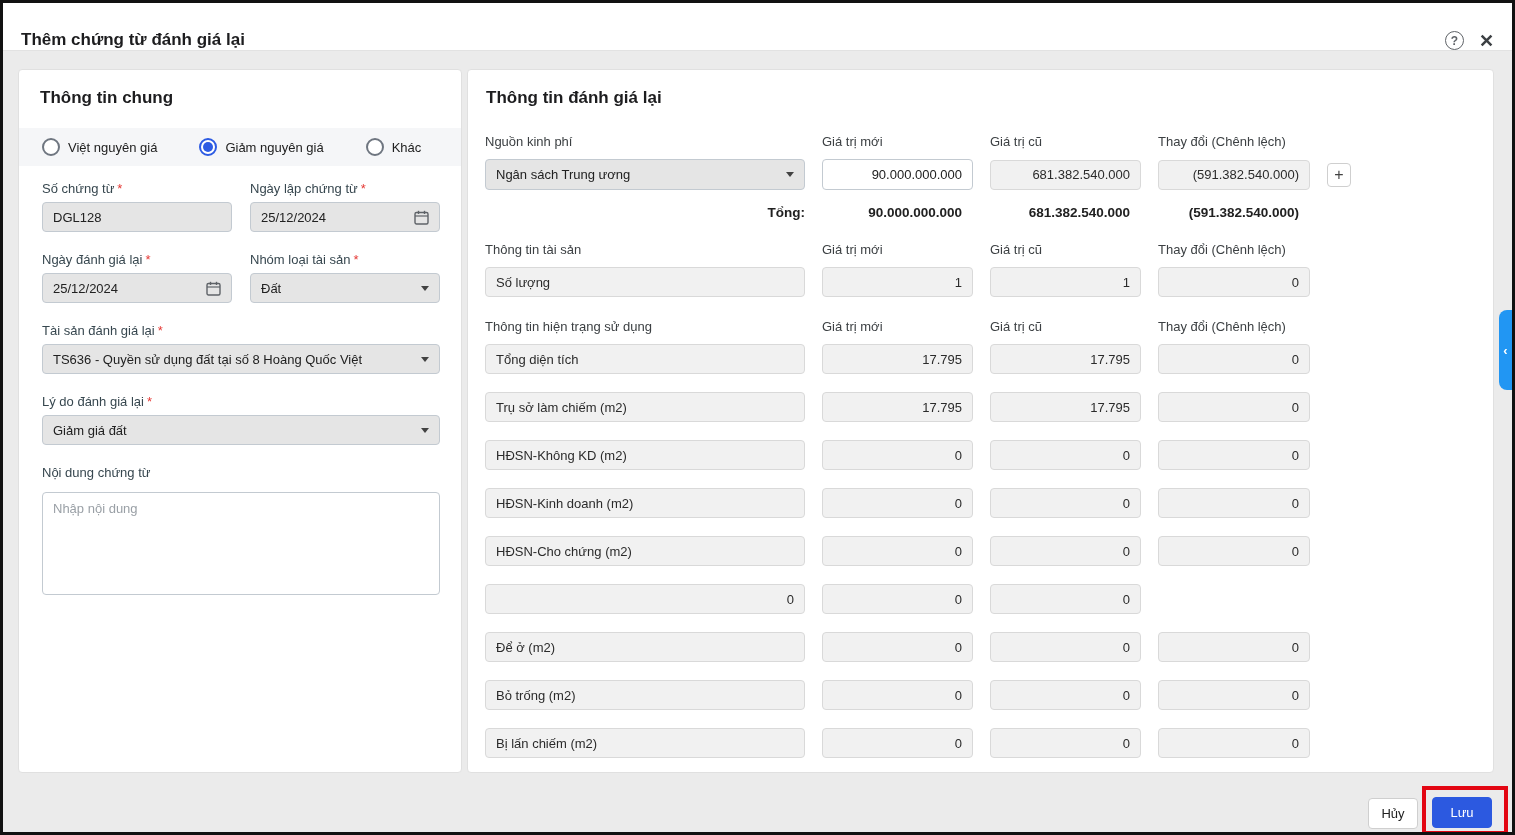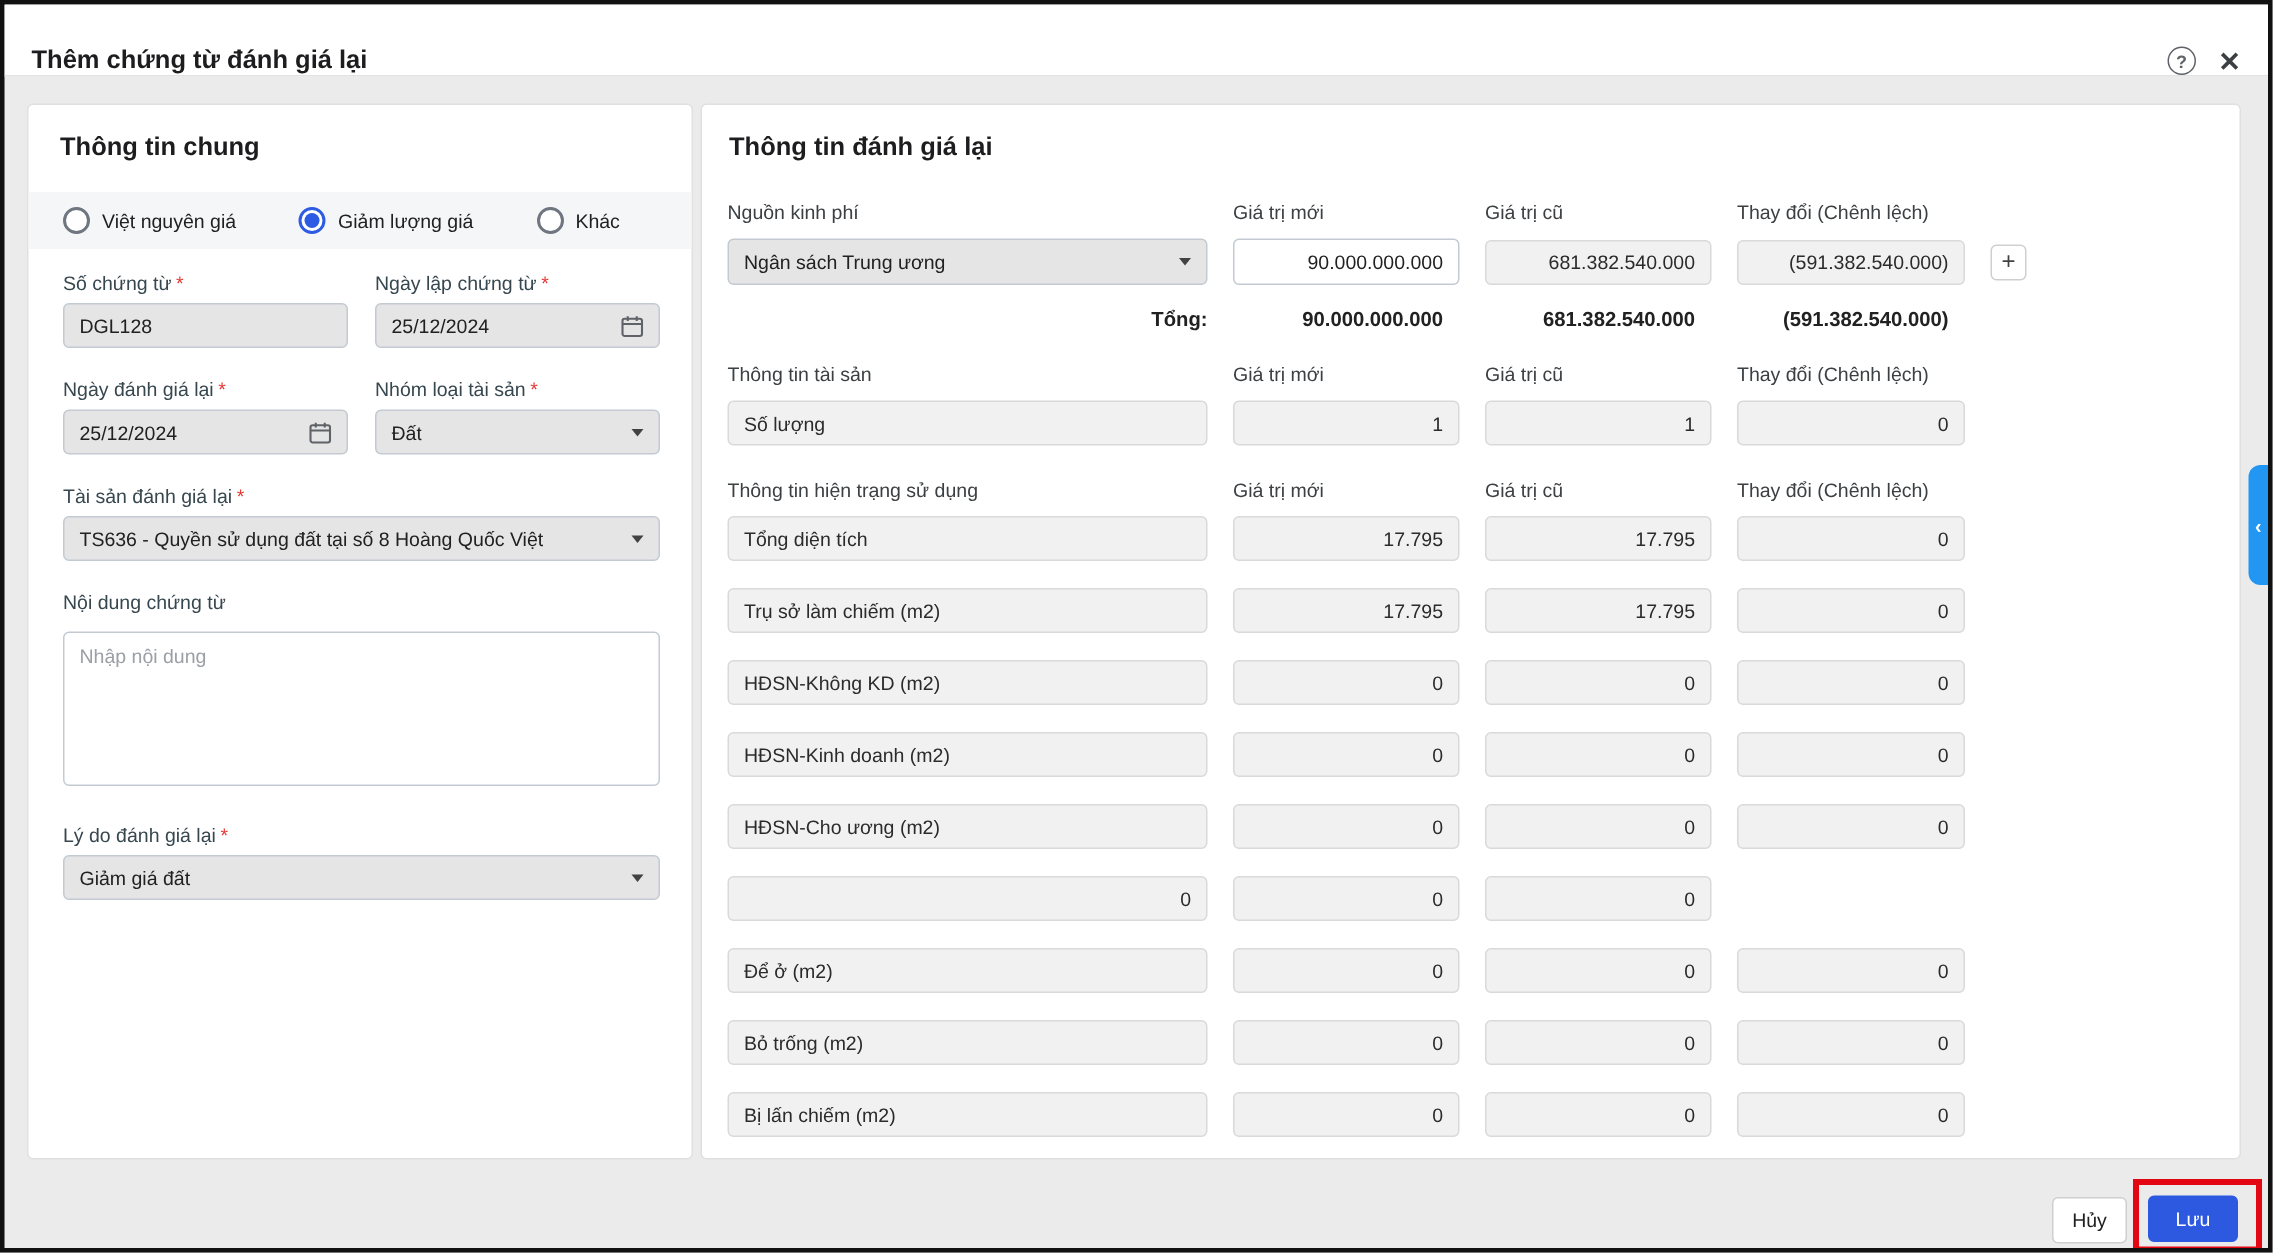--- a/index.html
+++ b/index.html
@@ -153,21 +153,21 @@
   <div class="card card-left">
     <div class="panel-heading">Thông tin chung</div>
 
     <div class="radio-band">
       <div class="radio-group">
         <span class="radio"></span>
         <span class="radio-label">Việt nguyên giá</span>
       </div>
       <div class="radio-group">
         <span class="radio checked"></span>
-        <span class="radio-label">Giảm lượng giá</span>
+        <span class="radio-label">Giảm nguyên giá</span>
       </div>
       <div class="radio-group">
         <span class="radio"></span>
         <span class="radio-label">Khác</span>
       </div>
     </div>
 
     <div class="fields">
       <div class="frow first">
         <div class="fcol">
@@ -221,32 +221,32 @@
           <div class="flabel"><span>Tài sản đánh giá lại</span><span class="req">*</span></div>
           <div class="tinput select">
             <span class="sel-text">TS636 - Quyền sử dụng đất tại số 8 Hoàng Quốc Việt</span>
             <span class="caret"></span>
           </div>
         </div>
       </div>
 
       <div class="frow">
         <div class="fcol">
-          <div class="flabel"><span>Nội dung chứng từ</span></div>
-          <textarea class="tarea" placeholder="Nhập nội dung" style=""></textarea>
-        </div>
-      </div>
-
-      <div class="frow">
-        <div class="fcol">
           <div class="flabel"><span>Lý do đánh giá lại</span><span class="req">*</span></div>
           <div class="tinput select">
             <span class="sel-text">Giảm giá đất</span>
             <span class="caret"></span>
           </div>
+        </div>
+      </div>
+
+      <div class="frow">
+        <div class="fcol">
+          <div class="flabel"><span>Nội dung chứng từ</span></div>
+          <textarea class="tarea" placeholder="Nhập nội dung" style=""></textarea>
         </div>
       </div>
     </div>
   </div>
 
   <div class="card card-right">
     <div class="rv">
       <div class="panel-heading">Thông tin đánh giá lại</div>
 
       <div class="grid hrow">
@@ -322,21 +322,21 @@
         <div></div>
       </div>
       <div class="grid vrow">
         <div class="labelbox">HĐSN-Kinh doanh (m2)</div>
         <div class="numbox">0</div>
         <div class="numbox">0</div>
         <div class="numbox">0</div>
         <div></div>
       </div>
       <div class="grid vrow">
-        <div class="labelbox">HĐSN-Cho ương (m2)</div>
+        <div class="labelbox">HĐSN-Cho chứng (m2)</div>
         <div class="numbox">0</div>
         <div class="numbox">0</div>
         <div class="numbox">0</div>
         <div></div>
       </div>
       <div class="grid vrow">
         <div class="numbox">0</div>
         <div class="numbox">0</div>
         <div class="numbox">0</div>
         <div></div>

